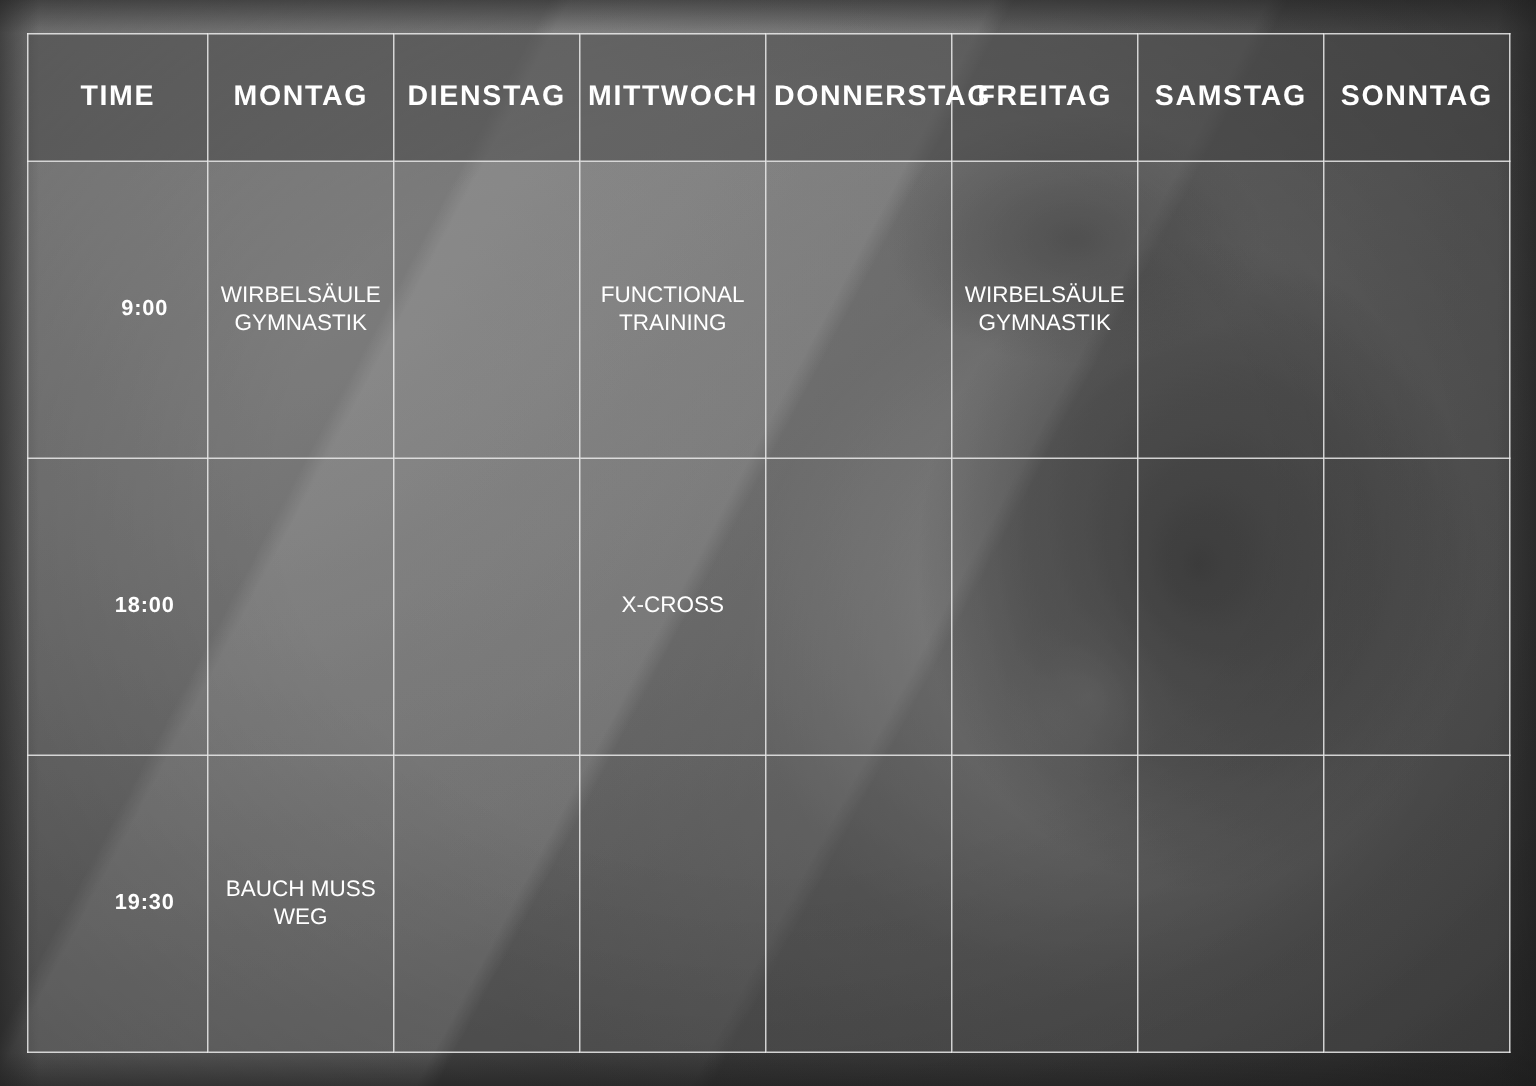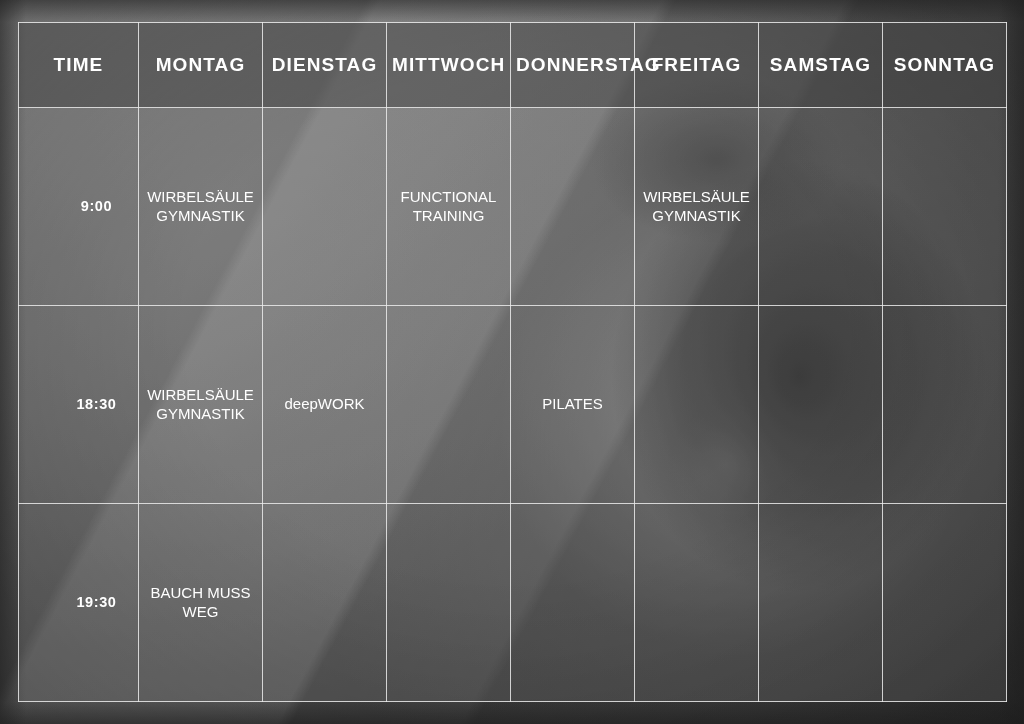--- a/index.html
+++ b/index.html
@@ -180,33 +180,32 @@
 GYMNASTIK</span>
             </td>
             <td>
               <span class="cls"></span>
             </td>
             <td>
               <span class="cls"></span>
             </td>
           </tr>
           <tr class="r-h">
-            <td class="time-cell">18:30</td>
-            <td>
-              <span class="cls">WIRBELSÄULE
-GYMNASTIK</span>
-            </td>
-            <td>
-              <span class="cls">deepWORK</span>
-            </td>
-            <td>
-              <span class="cls"></span>
-            </td>
-            <td>
-              <span class="cls">PILATES</span>
+            <td class="time-cell">18:00</td>
+            <td>
+              <span class="cls"></span>
+            </td>
+            <td>
+              <span class="cls"></span>
+            </td>
+            <td>
+              <span class="cls">X-CROSS</span>
+            </td>
+            <td>
+              <span class="cls"></span>
             </td>
             <td>
               <span class="cls"></span>
             </td>
             <td>
               <span class="cls"></span>
             </td>
             <td>
               <span class="cls"></span>
             </td>

